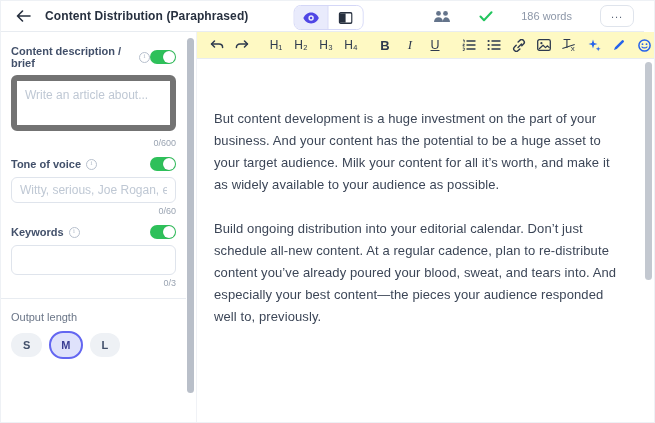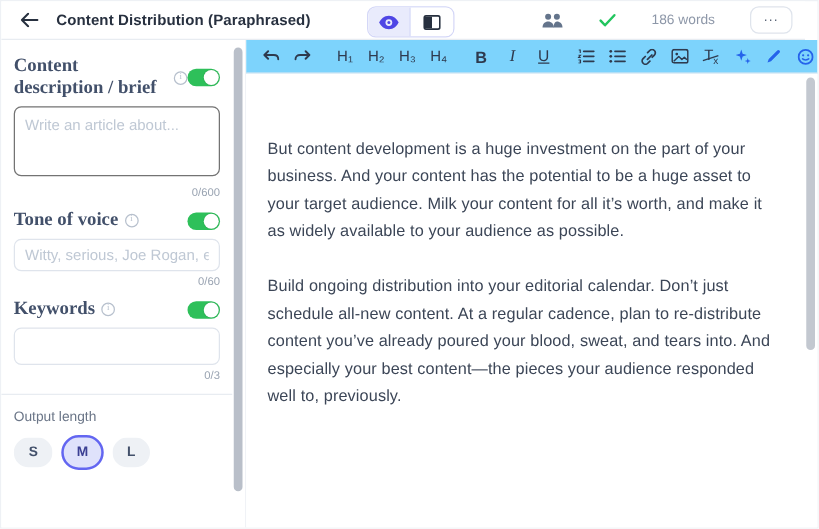--- a/index.html
+++ b/index.html
@@ -17,43 +17,43 @@
   .header-right { margin-left:auto; display:flex; align-items:center; gap:28px; }
   .word-count { font-size:11px; color:#8d97a8; }
   .more-btn { border:1px solid #dfe4ec; border-radius:7px; width:34px; height:22px; display:flex; align-items:center; justify-content:center; color:#5b6678; font-size:11px; letter-spacing:1px; cursor:pointer; background:#fff; padding-bottom:4px; }
 
   
   .body { position:absolute; top:31px; left:0; right:0; bottom:0; display:flex; }
 
   
   .sidebar { width:185px; padding:13px 10px 0 10px; background:#fff; }
   .field-head { display:flex; align-items:center; margin-bottom:6px; }
-  .field-label { font-size:15px; font-weight:700; color:#42506a;font-family:Liberation Serif, serif; }
+  .field-label { font-size:11px; font-weight:700; color:#42506a; }
   .info-icon { width:11px; height:11px; border:1px solid #b7c0cd; border-radius:50%; margin-left:5px; position:relative; flex:0 0 auto; }
   .info-icon::after { content:"i"; position:absolute; left:0; right:0; top:-1px; text-align:center; font-size:7px; color:#b7c0cd; font-family:"Liberation Serif", serif; }
   .toggle { margin-left:auto; width:26px; height:14px; border-radius:8px; background:#2ec05a; position:relative; cursor:pointer; flex:0 0 auto; }
   .toggle::after { content:""; position:absolute; right:1px; top:1px; width:12px; height:12px; border-radius:50%; background:#fff; box-shadow:0 0 1px rgba(0,0,0,.25); }
-  .textarea { width:100%; height:56px; border:1px solid #737373; border-radius:6px; resize:none; font-family:"Liberation Sans", sans-serif; font-size:12px; padding:7px 8px; color:#3c4657; outline:none; }
+  .textarea { width:100%; height:56px; border:6px solid #737373; border-radius:6px; resize:none; font-family:"Liberation Sans", sans-serif; font-size:12px; padding:7px 8px; color:#3c4657; outline:none; }
   .text-input { width:100%; height:26px; border:1px solid #dfe4ec; border-radius:6px; font-family:"Liberation Sans", sans-serif; font-size:12px; padding:0 8px; color:#3c4657; outline:none; }
   .textarea::placeholder, .text-input::placeholder { color:#bfc8d4; }
   .counter { text-align:right; font-size:9px; color:#9aa4b2; margin-top:3px; }
   .field-group { margin-bottom:9px; }
   .sidebar-divider { height:1px; background:#e8ecf1; margin:10px -10px 12px -10px; }
   .ol-label { font-size:11px; color:#6a7587; margin-bottom:8px; }
   .pill-row { display:flex; gap:7px; align-items:center; }
   .pill { min-width:30px; height:24px; padding:0 10px; border-radius:12px; background:#eef1f5; color:#42506a; font-size:11px; font-weight:700; display:flex; align-items:center; justify-content:center; cursor:pointer; border:2px solid transparent; }
   .pill.selected { background:#dfe2fb; border-color:#6366f1; color:#3b3f94; height:28px; border-radius:14px; }
 
   
   .scroll-col { width:10px; position:relative; background:#fff; }
   .scroll-col .thumb { position:absolute; top:6px; left:1px; width:7px; height:355px; border-radius:4px; background:#b9bfc9; }
 
   
   .editor { flex:1; display:flex; flex-direction:column; border-left:1px solid #f0f2f6; min-width:0; }
-  .toolbar { height:27px; display:flex; align-items:center; gap:9px; padding:0 9px 0 12px; border-bottom:1px solid #e8ecf1; background:#7dd3fc; }
+  .toolbar { height:27px; display:flex; align-items:center; gap:9px; padding:0 9px 0 12px; border-bottom:1px solid #e8ecf1; background:#fef9c3; }
   .tb-btn { display:flex; align-items:center; justify-content:center; min-width:16px; height:20px; cursor:pointer; color:#2e3a4e; font-size:12px; }
   .tb-text { font-size:12px; font-weight:500; color:#2e3a4e; }
   .tb-b { font-weight:700; font-size:13px; }
   .tb-i { font-family:"Liberation Serif", serif; font-style:italic; font-size:13px; }
   .tb-u { text-decoration:underline; font-size:12.5px; }
   .tb-divider { width:1px; height:15px; background:#e4e8ee; }
   .clear-fmt { position:relative; font-size:12px; font-weight:500; }
   .clear-fmt .sub-x { font-size:8px; vertical-align:-3px; }
   .clear-fmt::after { content:""; position:absolute; left:-1px; right:-1px; top:9px; height:1px; background:#2e3a4e; transform:rotate(-18deg); }
 

